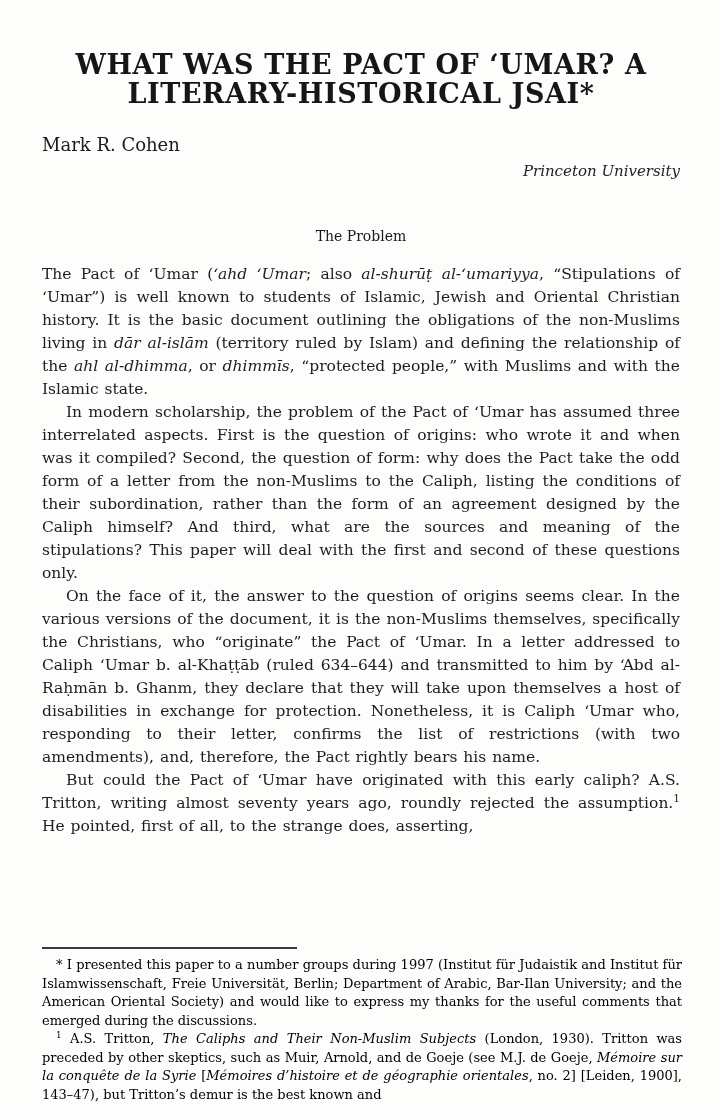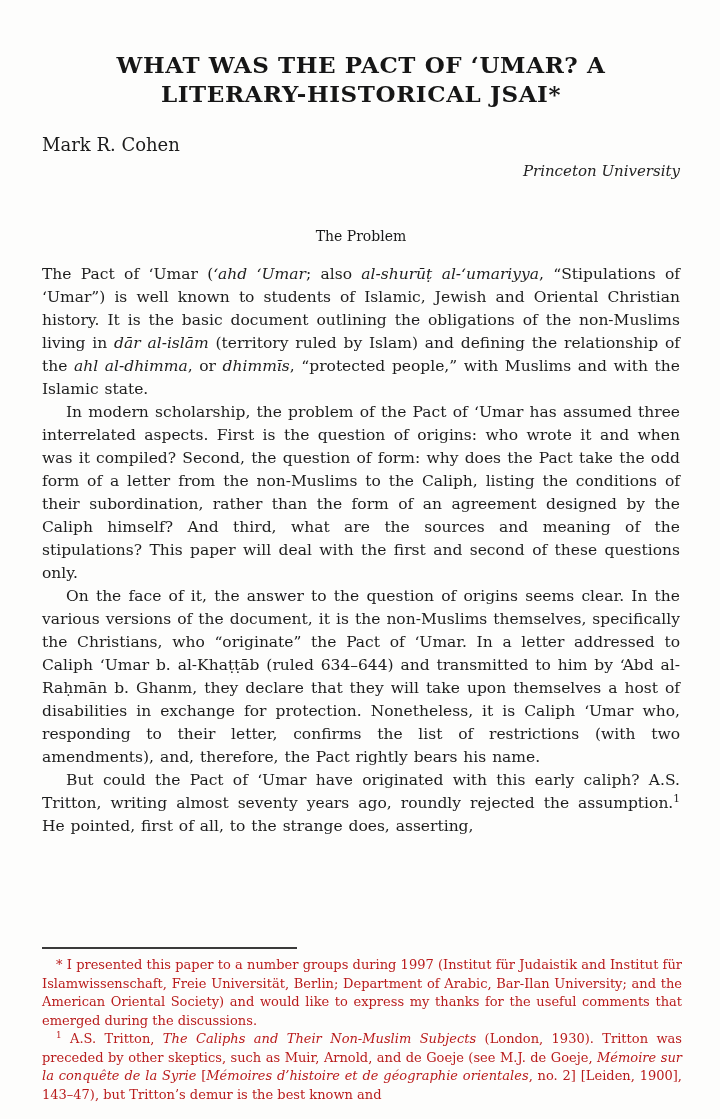--- a/index.html
+++ b/index.html
@@ -17,21 +17,21 @@
   }
   .journal {
     padding-top: 72px;
     font-size: 13.5px;
     letter-spacing: 0.6px;
     color: #222;
   }
   .title {
     margin: 50px 0 0 0;
     text-align: center;
-    font-size: 23px;
+    font-size: 27px;
     font-weight: bold;
     line-height: 29px;
     letter-spacing: 0.6px;
     color: #161616;
   }
   .title .tl { display: block; }
   .author {
     margin-top: 26px;
     text-align: left;
     font-size: 18px;
@@ -63,21 +63,21 @@
   .para.noindent { text-indent: 0; margin-top: 14px; }
   sup { font-size: 68%; line-height: 0; vertical-align: super; }
   .footnotes {
     position: absolute;
     left: 42px;
     right: 38px;
     bottom: 15px;
     font-size: 13px;
     line-height: 18.5px;
     text-align: justify;
-    color: #b91c1c;
+    color: #000000;
   }
   .fn-rule {
     width: 255px;
     border-top: 2px solid #3a3a3a;
     margin-bottom: 7px;
   }
   .fn { margin: 0; text-indent: 14px; }
 </style>
 </head>
 <body>

